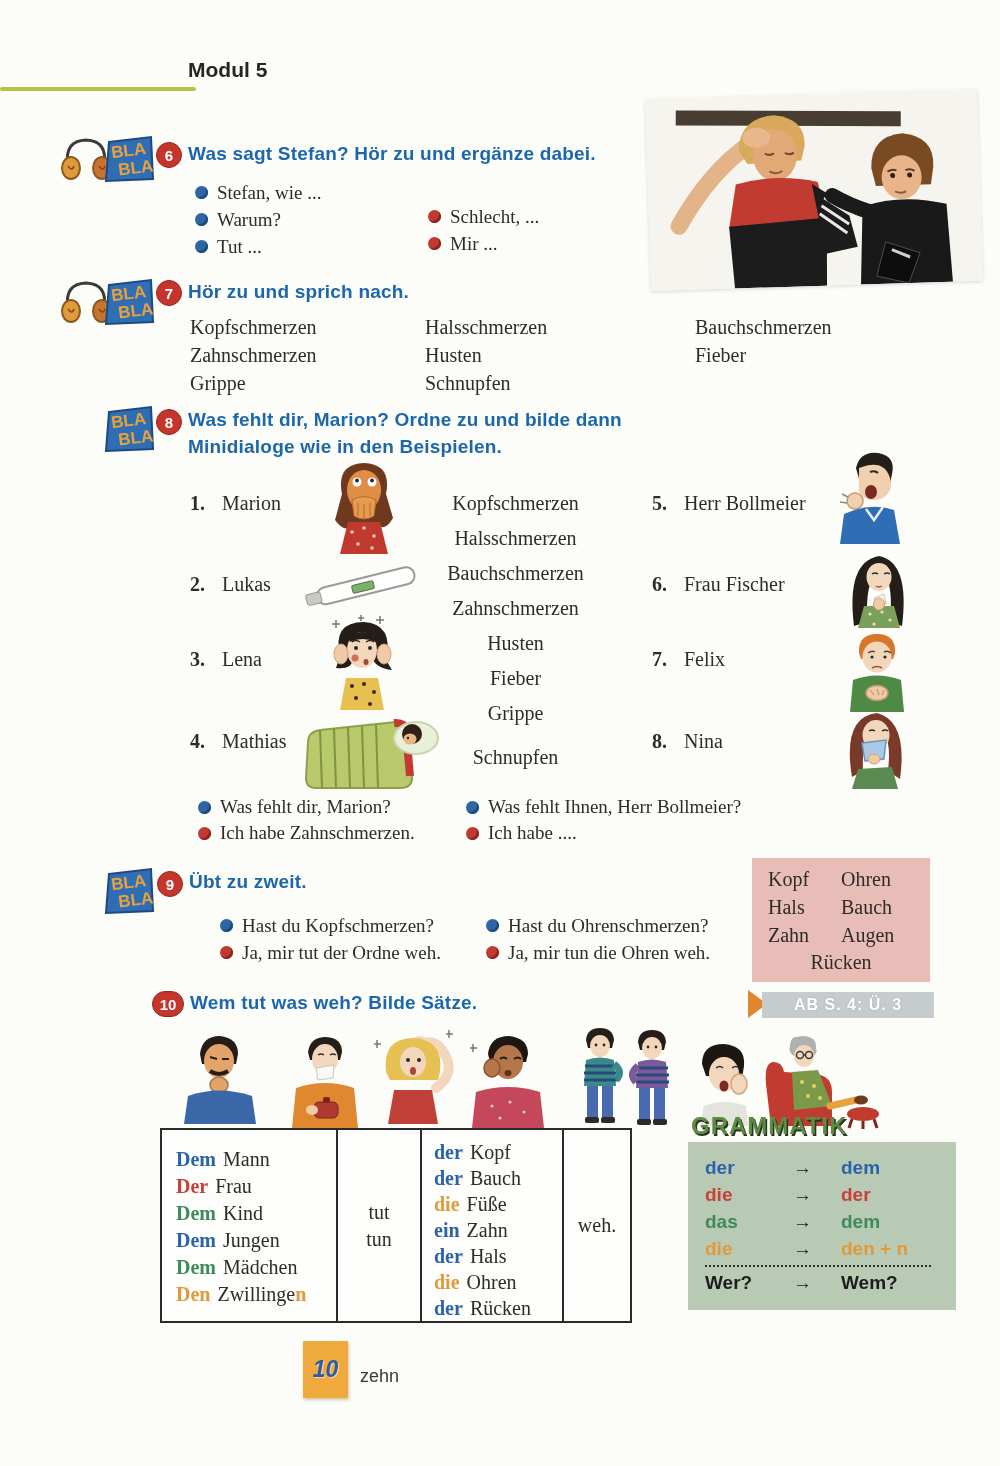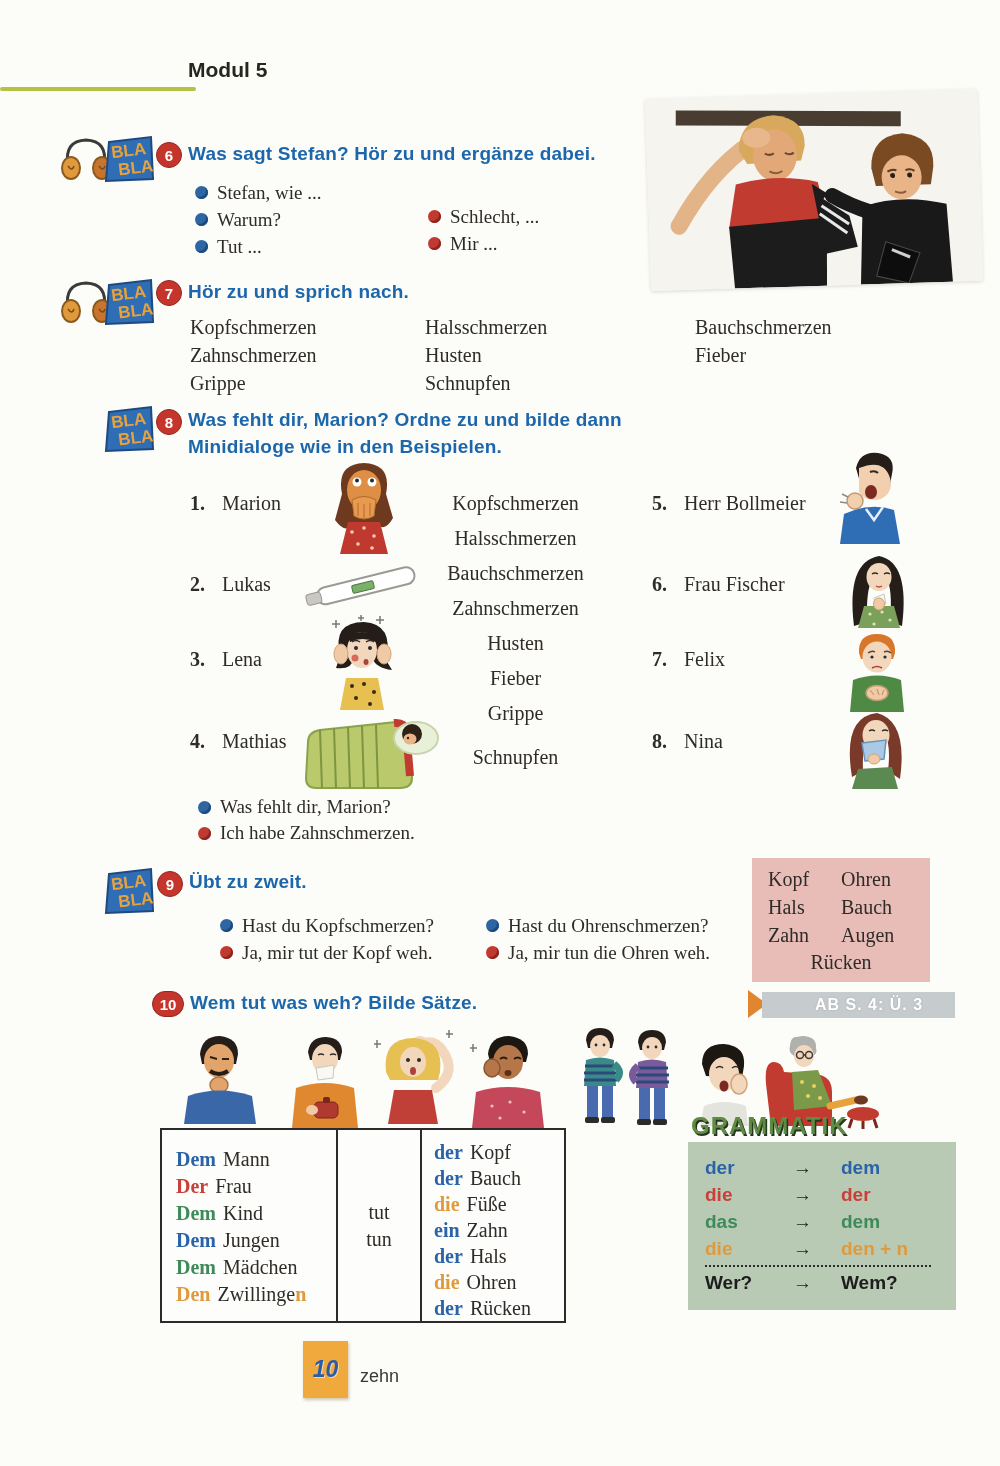--- a/index.html
+++ b/index.html
@@ -20,21 +20,21 @@
   .wordcol div{font-size:20px;line-height:28px;}
   .people-item{display:flex;font-size:20px;}
   .pnum{font-weight:bold;width:32px;}
   .ailments{display:flex;flex-direction:column;gap:13px;text-align:center;font-size:20px;line-height:22px;}
   .ailments div:nth-child(8){margin-top:9px;}
   .pinkbox{background:#e9bdb7;padding:10px 16px 8px 16px;box-sizing:border-box;font-size:20px;}
   .pinkgrid{display:grid;grid-template-columns:1fr 1fr;row-gap:5px;}
   .pink-bottom{text-align:center;margin-top:4px;}
   .ab-badge{background:#c6cbce;color:#fff;font-family:"Liberation Sans",sans-serif;font-weight:bold;
             font-size:16px;display:flex;align-items:center;justify-content:center;letter-spacing:1px;
-            text-shadow:0 0 2px rgba(120,120,120,.4);padding-left:21px;}
+            text-shadow:0 0 2px rgba(120,120,120,.4);}
   .ab-arrow{width:0;height:0;border-top:14px solid transparent;border-bottom:14px solid transparent;
             border-left:19px solid #e0862f;}
   .sent-table{display:flex;border:2px solid #2b2b2b;background:#fdfdfb;box-sizing:border-box;}
   .sent-table .cell{border-right:2px solid #2b2b2b;box-sizing:border-box;min-height:180px;font-size:20px;}
   .sent-table .cell:last-child{border-right:none;}
   .c-subjects{width:176px;padding:16px 0 0 14px;line-height:27px;}
   .c-verbs{width:84px;display:flex;flex-direction:column;align-items:center;justify-content:center;line-height:27px;}
   .c-objects{width:142px;padding:9px 0 0 12px;line-height:26px;}
   .c-tail{width:66px;display:flex;align-items:center;justify-content:center;}
   .art{font-weight:bold;margin-right:7px;}
@@ -317,39 +317,49 @@
   <div class="abs" style="left:198px;top:794px;">
     <div class="bullet-line" style="height:26px;">
         <span class="dot blue"></span>
         <span>Was fehlt dir, Marion?</span>
       </div>
     <div class="bullet-line" style="height:26px;">
         <span class="dot red"></span>
         <span>Ich habe Zahnschmerzen.</span>
       </div>
   </div>
+  <div class="abs" style="left:466px;top:794px;">
+    <div class="bullet-line" style="height:26px;">
+        <span class="dot blue"></span>
+        <span>Was fehlt Ihnen, Herr Bollmeier?</span>
+      </div>
+    <div class="bullet-line" style="height:26px;">
+        <span class="dot red"></span>
+        <span>Ich habe ....</span>
+      </div>
+  </div>
 
   <div class="abs bla-icon" style="left:104px;top:863px;">
     <svg width="52" height="54" viewBox="0 0 52 54">
       <polygon points="5,11 47,6 49,48 2,50" fill="#2f6db5" stroke="#1d4a80" stroke-width="2"></polygon>
       <text x="8" y="25" font-size="17" fill="#e8a23c" transform="rotate(-7 26 27)">BLA</text>
       <text x="13" y="43" font-size="17" fill="#e8a23c" transform="rotate(-7 26 27)">BLA</text>
     </svg>
   </div>
   <div class="abs badge" style="left:157px;top:871px;">9</div>
   <div class="abs heading" style="left:189px;top:871px;text-align:center;">Übt zu zweit.</div>
 
   <div class="abs" style="left:220px;top:912px;">
     <div class="bullet-line">
         <span class="dot blue"></span>
         <span>Hast du Kopfschmerzen?</span>
       </div>
     <div class="bullet-line">
         <span class="dot red"></span>
-        <span>Ja, mir tut der Kopf weh.</span>
+        <span>Ja, mir tut der Ordne weh.</span>
       </div>
   </div>
   <div class="abs" style="left:486px;top:912px;">
     <div class="bullet-line">
         <span class="dot blue"></span>
         <span>Hast du Ohrenschmerzen?</span>
       </div>
     <div class="bullet-line">
         <span class="dot red"></span>
         <span>Ja, mir tun die Ohren weh.</span>
@@ -486,20 +496,21 @@
     </div>
     <div class="cell c-objects">
       <div><span class="art c-blue">der</span><span>Kopf</span></div>
       <div><span class="art c-blue">der</span><span>Bauch</span></div>
       <div><span class="art c-orange">die</span><span>Füße</span></div>
       <div><span class="art c-blue">ein</span><span>Zahn</span></div>
       <div><span class="art c-blue">der</span><span>Hals</span></div>
       <div><span class="art c-orange">die</span><span>Ohren</span></div>
       <div><span class="art c-blue">der</span><span>Rücken</span></div>
     </div>
+    <div class="cell c-tail">weh.</div>
   </div>
 
   <div class="abs gram-title" style="left:691px;top:1112px;">GRAMMATIK</div>
   <div class="abs grambox" style="left:688px;top:1142px;width:268px;height:168px;">
     <div class="gramrow">
       <span class="c-blue">der</span>
       <span>→</span>
       <span class="c-blue">dem</span>
     </div>
     <div class="gramrow">

